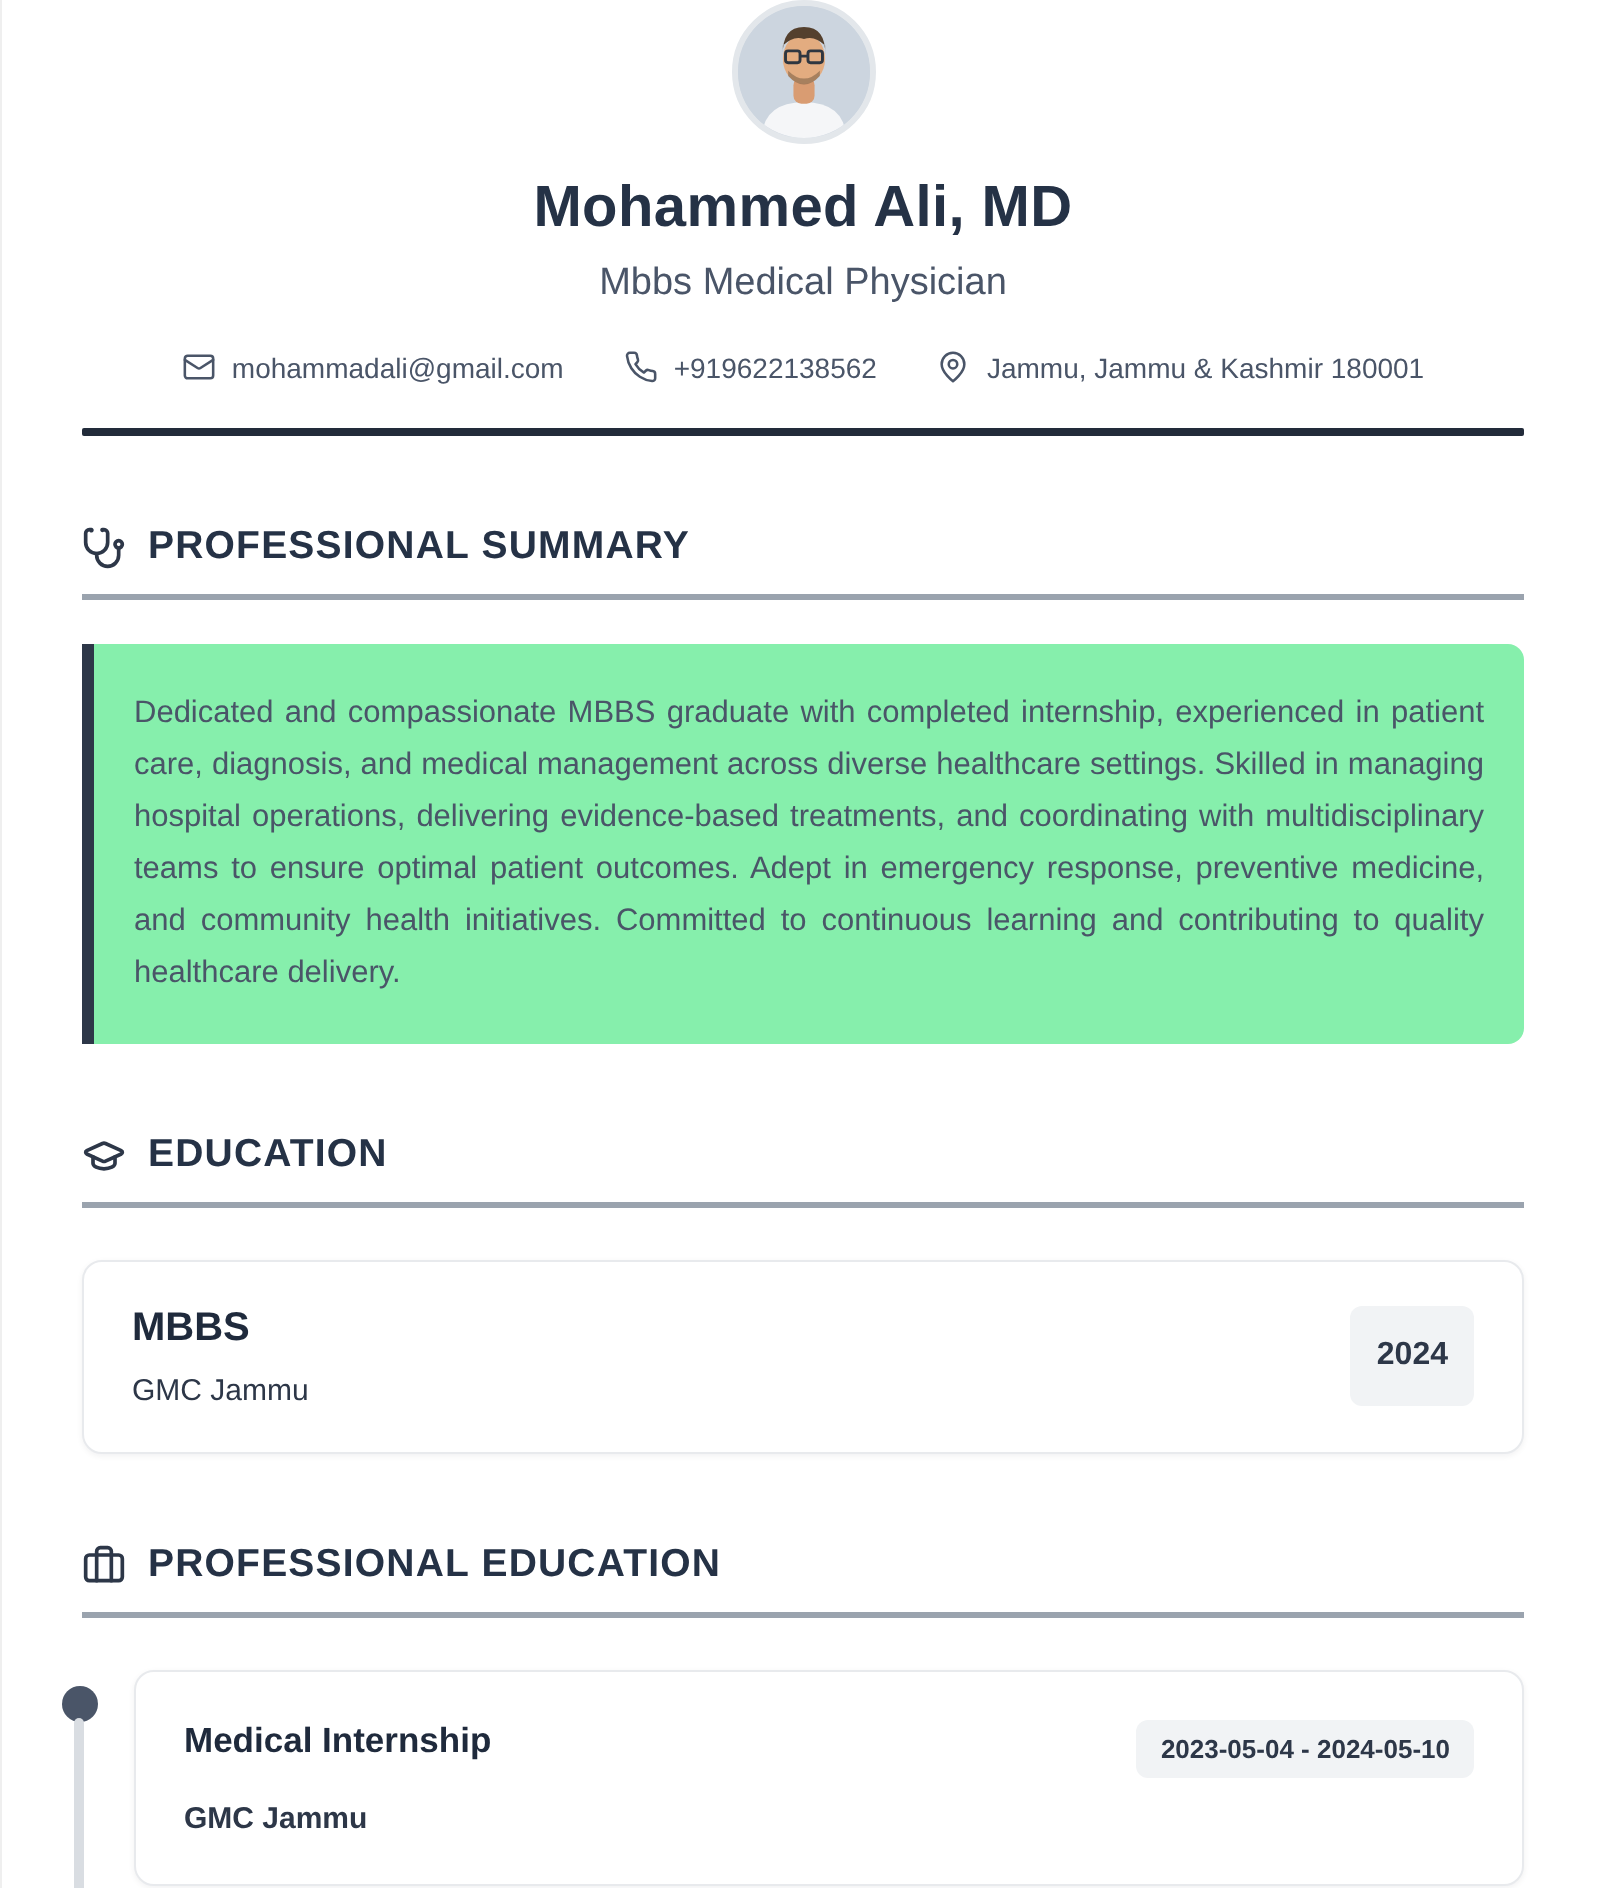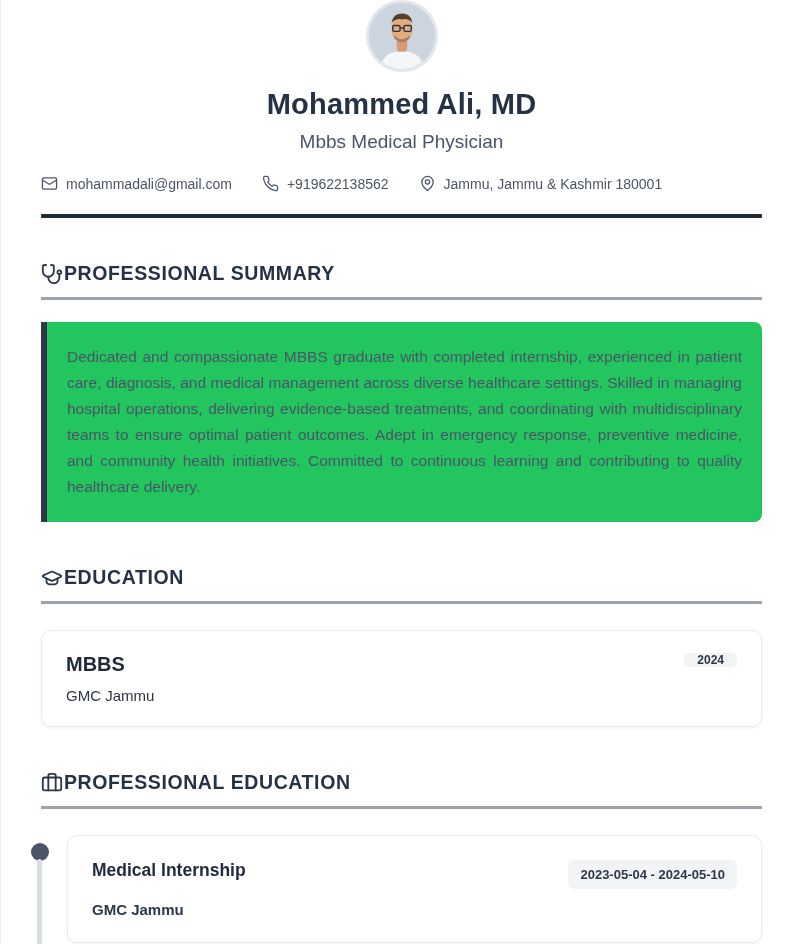--- a/index.html
+++ b/index.html
@@ -21,61 +21,61 @@
     margin: 0 auto; overflow: hidden; background: #ccd5df;
   }
   .avatar svg { display: block; width: 100%; height: 100%; }
   .name {
     margin-top: 16px;
     font-size: 29px; font-weight: 700; color: #253246; letter-spacing: .2px;
   }
   .job-title { margin-top: 10px; font-size: 19px; color: #4a5568; }
   .contact-row {
     margin-top: 22px;
-    display: flex; align-items: center; gap: 30px;
+    display: flex; justify-content: center; align-items: center; gap: 30px;
     font-size: 14px; color: #4a5568;
   }
   .contact-item { display: inline-flex; align-items: center; gap: 8px; color: #4a5568; text-decoration: none; }
   .contact-item svg { width: 17px; height: 17px; stroke: #4a5568; fill: none; stroke-width: 1.8; stroke-linecap: round; stroke-linejoin: round; }
   .header-divider { height: 4px; background: #222b3a; margin-top: 22px; border-radius: 1px; }
 
   
   .section { margin-top: 44px; }
   .sec-head {
-    display: flex; align-items: center; gap: 1px;
+    display: flex; align-items: center; gap: 11px;
     padding-bottom: 12px; border-bottom: 3px solid #9aa3ae;
   }
   .sec-head svg { width: 22px; height: 22px; stroke: #2d3748; fill: none; stroke-width: 2; stroke-linecap: round; stroke-linejoin: round; }
   .sec-head h2 { font-size: 19.5px; font-weight: 700; letter-spacing: .6px; color: #253246; }
 
   
   .summary-card {
     margin-top: 22px;
-    background: #22c55e;
+    background: #86efac;
     border-left: 6px solid #2d3748;
     border-radius: 0 8px 8px 0;
     padding: 22px 20px;
   }
   .summary-card p { font-size: 15.5px; line-height: 26px; color: #4a5568; text-align: justify; }
 
   
   .edu-card {
     margin-top: 26px;
     border: 1px solid #e8eaed; border-radius: 10px;
     box-shadow: 0 1px 3px rgba(16,24,40,.06);
     padding: 22px 24px;
     display: flex; justify-content: space-between; align-items: flex-start;
     background: #fff;
   }
   .degree { font-size: 20px; font-weight: 700; color: #1f2a3c; }
   .school { margin-top: 11px; font-size: 15px; color: #2d3748; }
   .badge {
     background: #f1f3f5; color: #2d3748;
-    font-weight: 700; font-size: 12px;
-    padding: 0 13px; border-radius: 6px; white-space: nowrap;
+    font-weight: 700; font-size: 16px;
+    padding: 16px 13px; border-radius: 6px; white-space: nowrap;
   }
 
   
   .exp-wrap { position: relative; margin-top: 26px; }
   .tl-dot {
     position: absolute; left: -10px; top: 8px;
     width: 18px; height: 18px; border-radius: 50%; background: #4a5568;
   }
   .tl-line {
     position: absolute; left: -4px; top: 24px;

